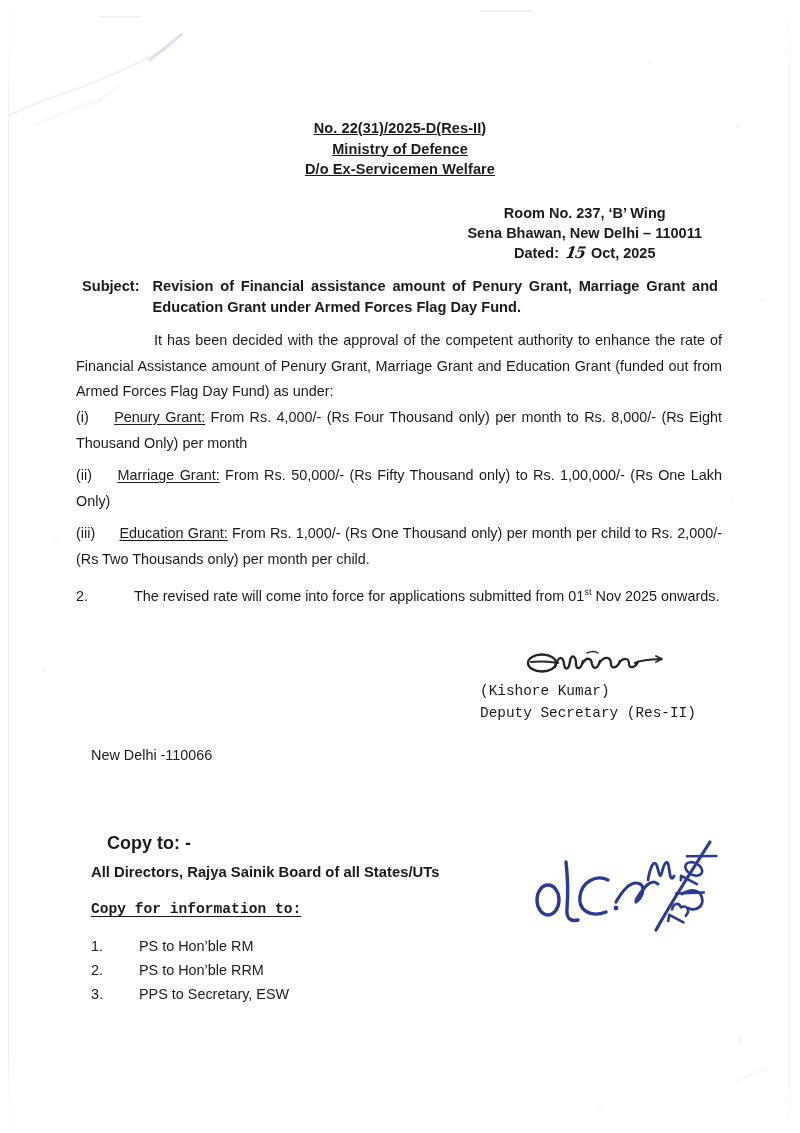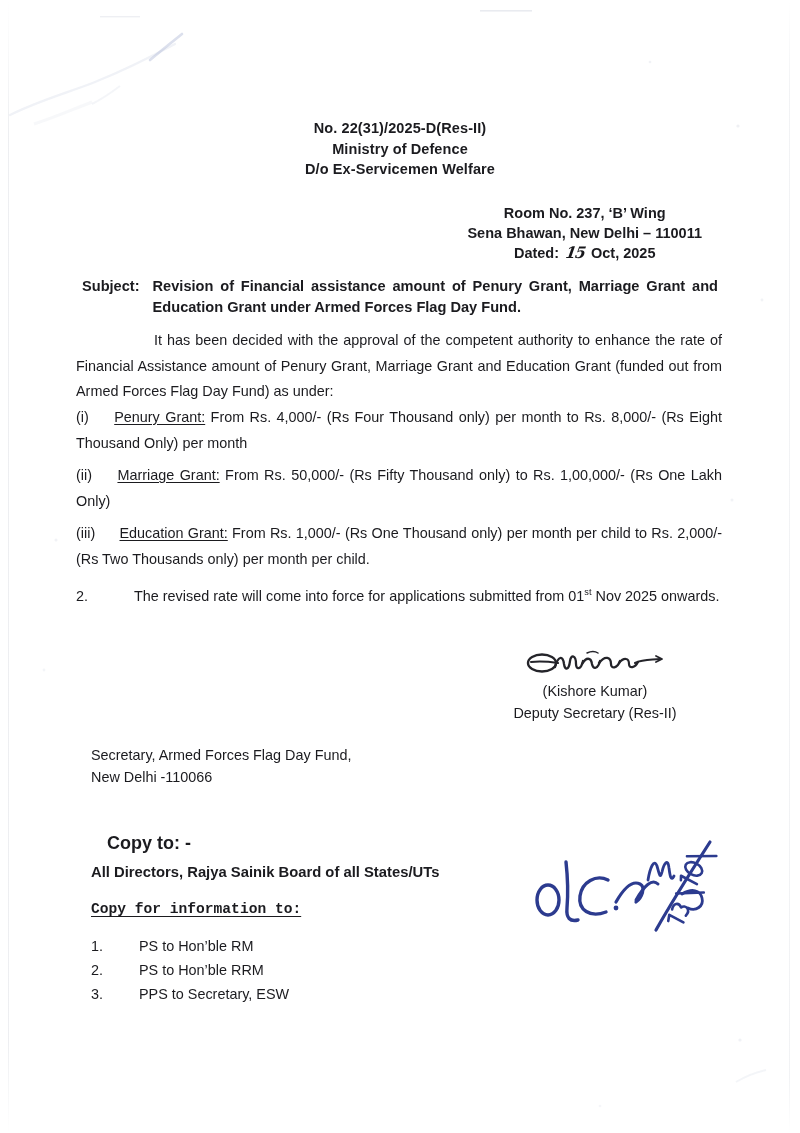--- a/index.html
+++ b/index.html
@@ -44,21 +44,21 @@
   .letterhead {
     position: absolute;
     left: 0; right: 0;
     top: 118px;
     text-align: center;
     font-weight: bold;
     font-size: 14.5px;
     line-height: 20.5px;
     letter-spacing: 0.1px;
   }
-  .letterhead div { white-space: nowrap; }
+  .letterhead div { white-space: nowrap; text-decoration: underline; }
 
   .address-right {
     position: absolute;
     right: 98px;
     top: 203px;
     text-align: center;
     font-weight: bold;
     font-size: 14.5px;
     line-height: 20px;
   }
@@ -119,22 +119,22 @@
             font-size: 14.4px; line-height: 25.5px;
             text-align: justify; text-align-last: left; }
   .para-2 .num { display: inline-block; width: 58px; }
   sup { font-size: 0.64em; vertical-align: super; line-height: 0; }
 
   
   .sign-block {
     position: absolute;
     right: 90px;
     top: 648px;
-    text-align: center;
     width: 230px;
+    font-family: Liberation Mono, monospace;
   }
   .sig-ink {
     height: 30px;
     margin-bottom: 2px;
     position: relative;
   }
   .sig-ink svg { display: block; margin: 0 auto; }
   .sign-name, .sign-desig {
     font-size: 14.4px;
     line-height: 22px;
@@ -276,21 +276,20 @@
             <path d="M131 8 L137 11 L131 14" stroke-width="1.8"></path>
             <path d="M62 5 C66 3, 70 3, 73 5" stroke-width="1.5"></path>
           </g>
         </svg>
       </div>
       <div class="sign-name">(Kishore Kumar)</div>
       <div class="sign-desig">Deputy Secretary (Res-II)</div>
     </div>
 
     <div class="addressee">
-      <div>Secretary, Armed Forces Flag Day Fund,</div>
       <div>New Delhi -110066</div>
     </div>
 
     <div class="copy-to">Copy to: -</div>
     <div class="directors">All Directors, Rajya Sainik Board of all States/UTs</div>
     <div class="copy-info">Copy for information to:</div>
 
     <div class="copy-list">
       <div class="row">
         <span class="idx">1.</span>

